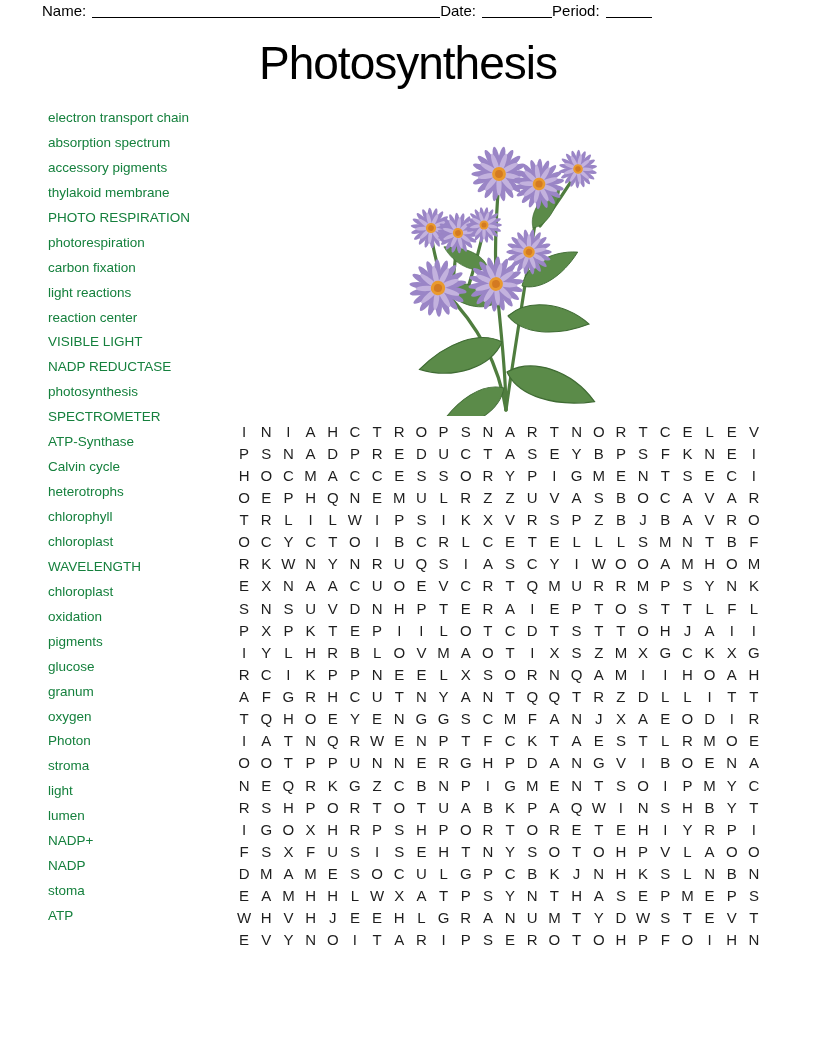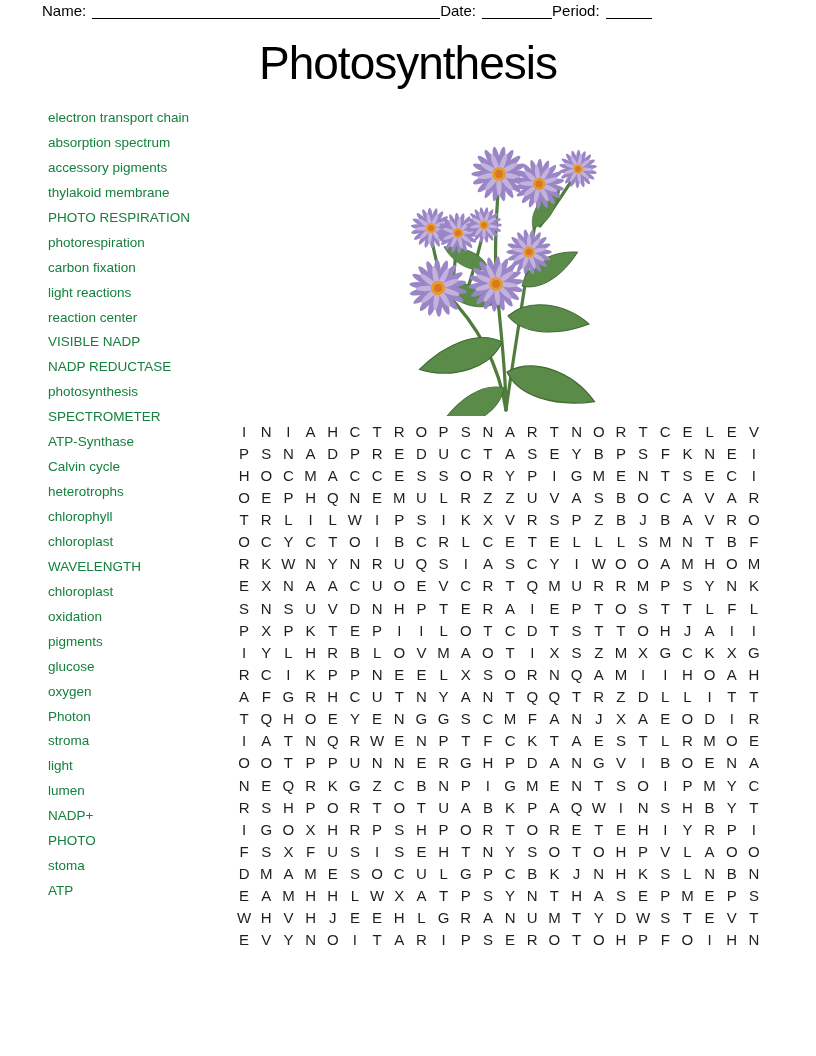--- a/index.html
+++ b/index.html
@@ -1,19 +1,19 @@
 <!DOCTYPE html>
 <html style="--petal: #9a85c6; --petal-light: #c3b2de; --center: #e99a2e; --center-dark: #cf7420; --leaf: #5b8b49; --leaf-dark: #3f6b33; --stem: #4f7d3e;"><head>
 <meta charset="utf-8">
 <style>
   html,body{margin:0;padding:0;background:#fff;}
   .page{position:relative;width:816px;height:1056px;background:#ffffff;overflow:hidden;
         font-family:"Liberation Sans", sans-serif;color:#000;}
   
-  .header{position:absolute;left:42px;top:2px;width:732px;display:flex;align-items:center;
+  .header{position:absolute;left:42px;top:2px;width:732px;display:flex;align-items:flex-start;
           font-size:15px;line-height:18px;}
   .blank-line{display:inline-block;border-bottom:1.5px solid #000;height:15px;}
   .lbl{white-space:nowrap;}
   .name-line{width:348px;margin-left:6px;}
   .date-lbl{}
   .date-line{width:70px;margin-left:6px;}
   .period-lbl{}
   .period-line{width:46px;margin-left:6px;}
   
   .title{position:absolute;left:0;top:36px;width:100%;text-align:center;
@@ -54,41 +54,42 @@
   <div class="words">
       <div class="word">electron transport chain</div>
       <div class="word">absorption spectrum</div>
       <div class="word">accessory pigments</div>
       <div class="word">thylakoid membrane</div>
       <div class="word">PHOTO RESPIRATION</div>
       <div class="word">photorespiration</div>
       <div class="word">carbon fixation</div>
       <div class="word">light reactions</div>
       <div class="word">reaction center</div>
-      <div class="word">VISIBLE NADP</div>
+      <div class="word">VISIBLE LIGHT</div>
       <div class="word">NADP REDUCTASE</div>
       <div class="word">photosynthesis</div>
       <div class="word">SPECTROMETER</div>
       <div class="word">ATP-Synthase</div>
       <div class="word">Calvin cycle</div>
       <div class="word">heterotrophs</div>
       <div class="word">chlorophyll</div>
       <div class="word">chloroplast</div>
       <div class="word">WAVELENGTH</div>
       <div class="word">chloroplast</div>
       <div class="word">oxidation</div>
       <div class="word">pigments</div>
       <div class="word">glucose</div>
+      <div class="word">granum</div>
       <div class="word">oxygen</div>
       <div class="word">Photon</div>
       <div class="word">stroma</div>
       <div class="word">light</div>
       <div class="word">lumen</div>
       <div class="word">NADP+</div>
-      <div class="word">PHOTO</div>
+      <div class="word">NADP</div>
       <div class="word">stoma</div>
       <div class="word">ATP</div>
     </div>
 
   <svg class="flower" viewBox="0 0 214 280" xmlns="http://www.w3.org/2000/svg">
     <defs>
       <g id="petal">
           <ellipse cx="12" cy="0" rx="12" ry="2.9"></ellipse>
         </g>
       <path id="leaf" d="M0,0 C10,-14 34,-17 54,-6 C34,7 12,10 0,0 Z"></path>

